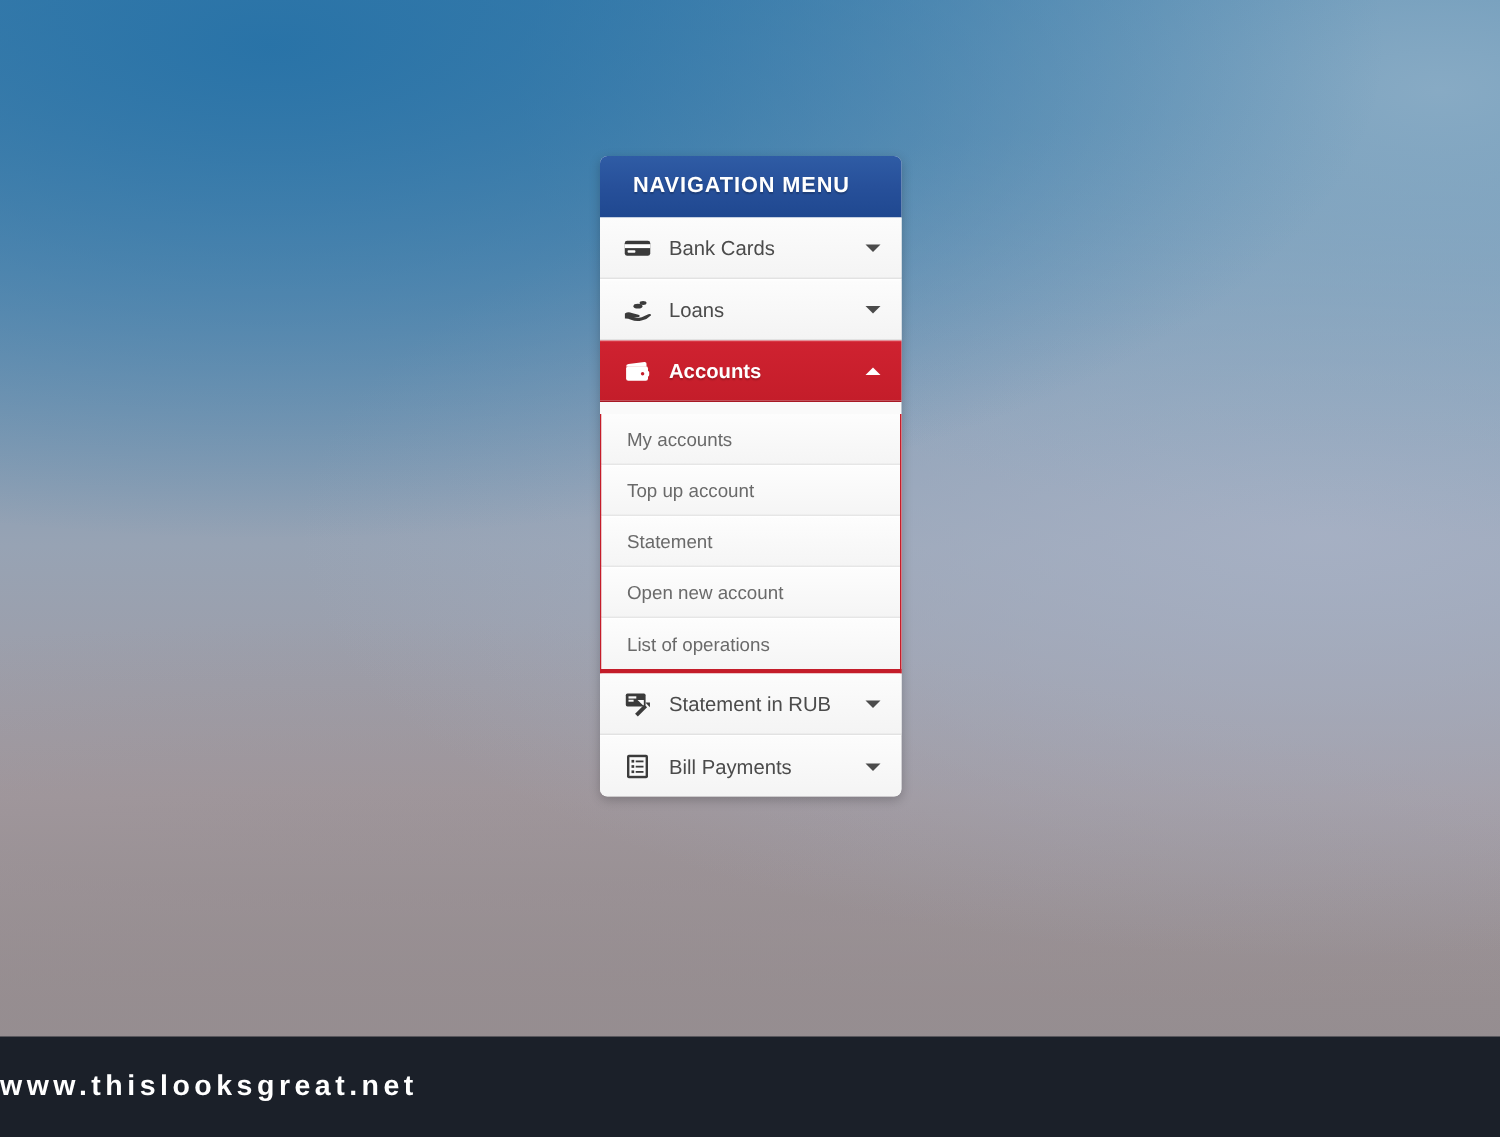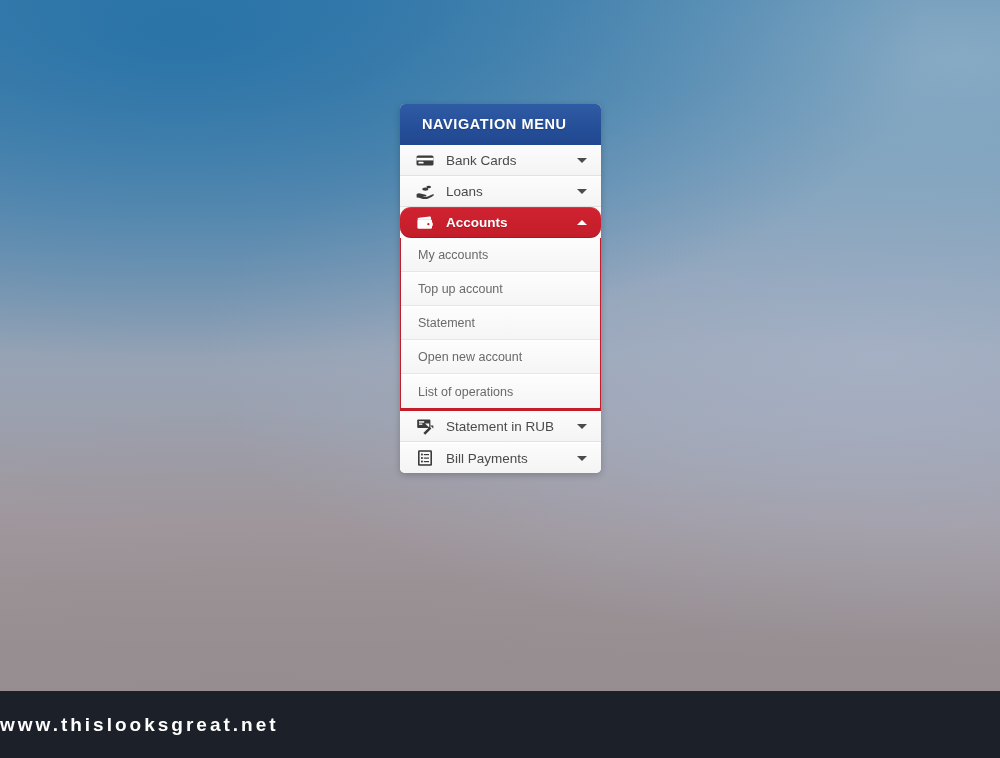--- a/index.html
+++ b/index.html
@@ -48,38 +48,37 @@
     font-size: 14.5px;
     font-weight: bold;
     letter-spacing: 0.6px;
     padding-left: 22px;
     box-sizing: border-box;
     text-shadow: 0 1px 1px rgba(0,0,0,0.22);
   }
 
   .menu-item {
     position: relative;
-    height: 31px;
+    height: 41px;
     display: flex;
     align-items: center;
     box-sizing: border-box;
     padding: 0 14px 0 14px;
     background: linear-gradient(to bottom, #fcfcfc 0%, #f4f4f4 100%);
     border-bottom: 1px solid #e2e2e2;
     border-top: 1px solid #ffffff;
     cursor: pointer;
     user-select: none;
   }
   .menu-item:first-of-type { border-top: none; }
 
   .menu-item.active {
     background: linear-gradient(to bottom, #cf2230 0%, #c41d2a 100%);
     border-bottom: 1px solid #a81824;
     border-top: 1px solid #d83744;
-    border-radius: 11px;
   }
 
   .mi-icon {
     width: 22px;
     height: 22px;
     flex: 0 0 22px;
     margin-right: 10px;
     display: flex;
     align-items: center;
     justify-content: center;
@@ -110,20 +109,21 @@
     border-top: none;
     border-bottom: 5px solid #ffffff;
   }
 
   
   #submenu {
     border-left: 1px solid #c41d2a;
     border-right: 1px solid #c41d2a;
     border-bottom: 3px solid #c41d2a;
     background: #fafafa;
+    margin-top: 8px;
   }
   .sub-item {
     height: 34px;
     display: flex;
     align-items: center;
     padding-left: 17px;
     box-sizing: border-box;
     font-size: 12.5px;
     color: #6a6a6a;
     background: linear-gradient(to bottom, #fdfdfd 0%, #f5f5f5 100%);

